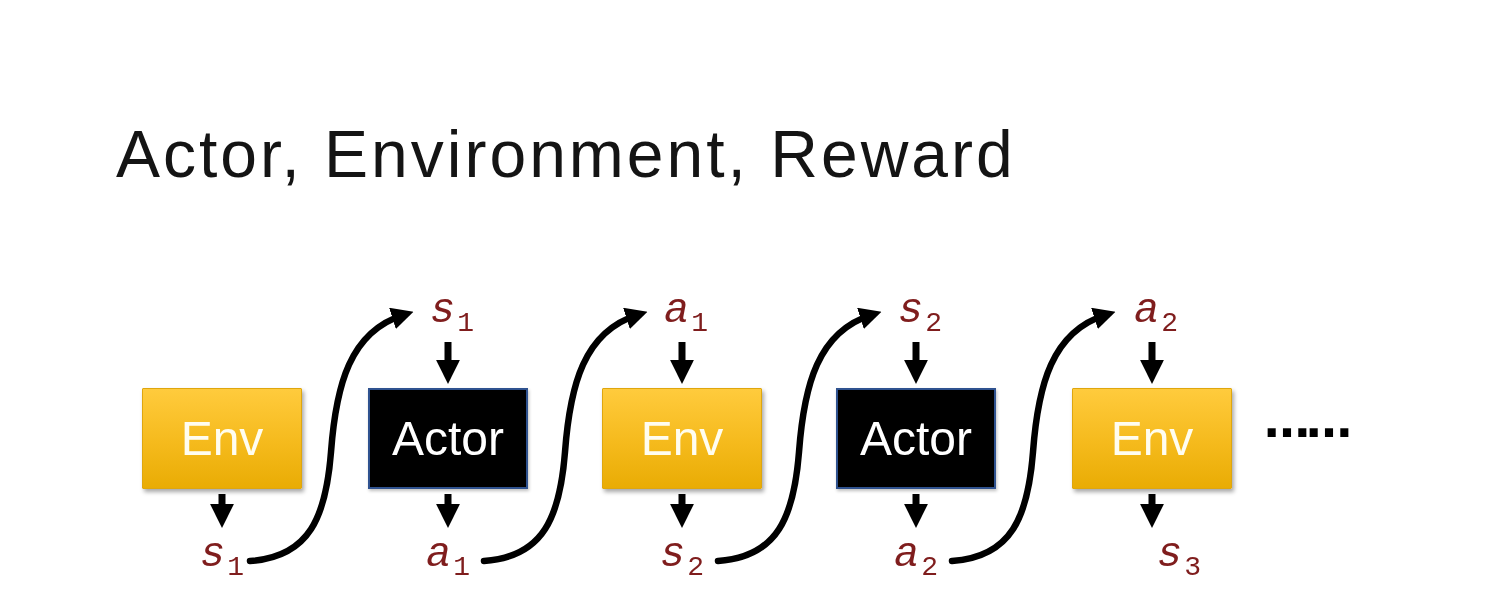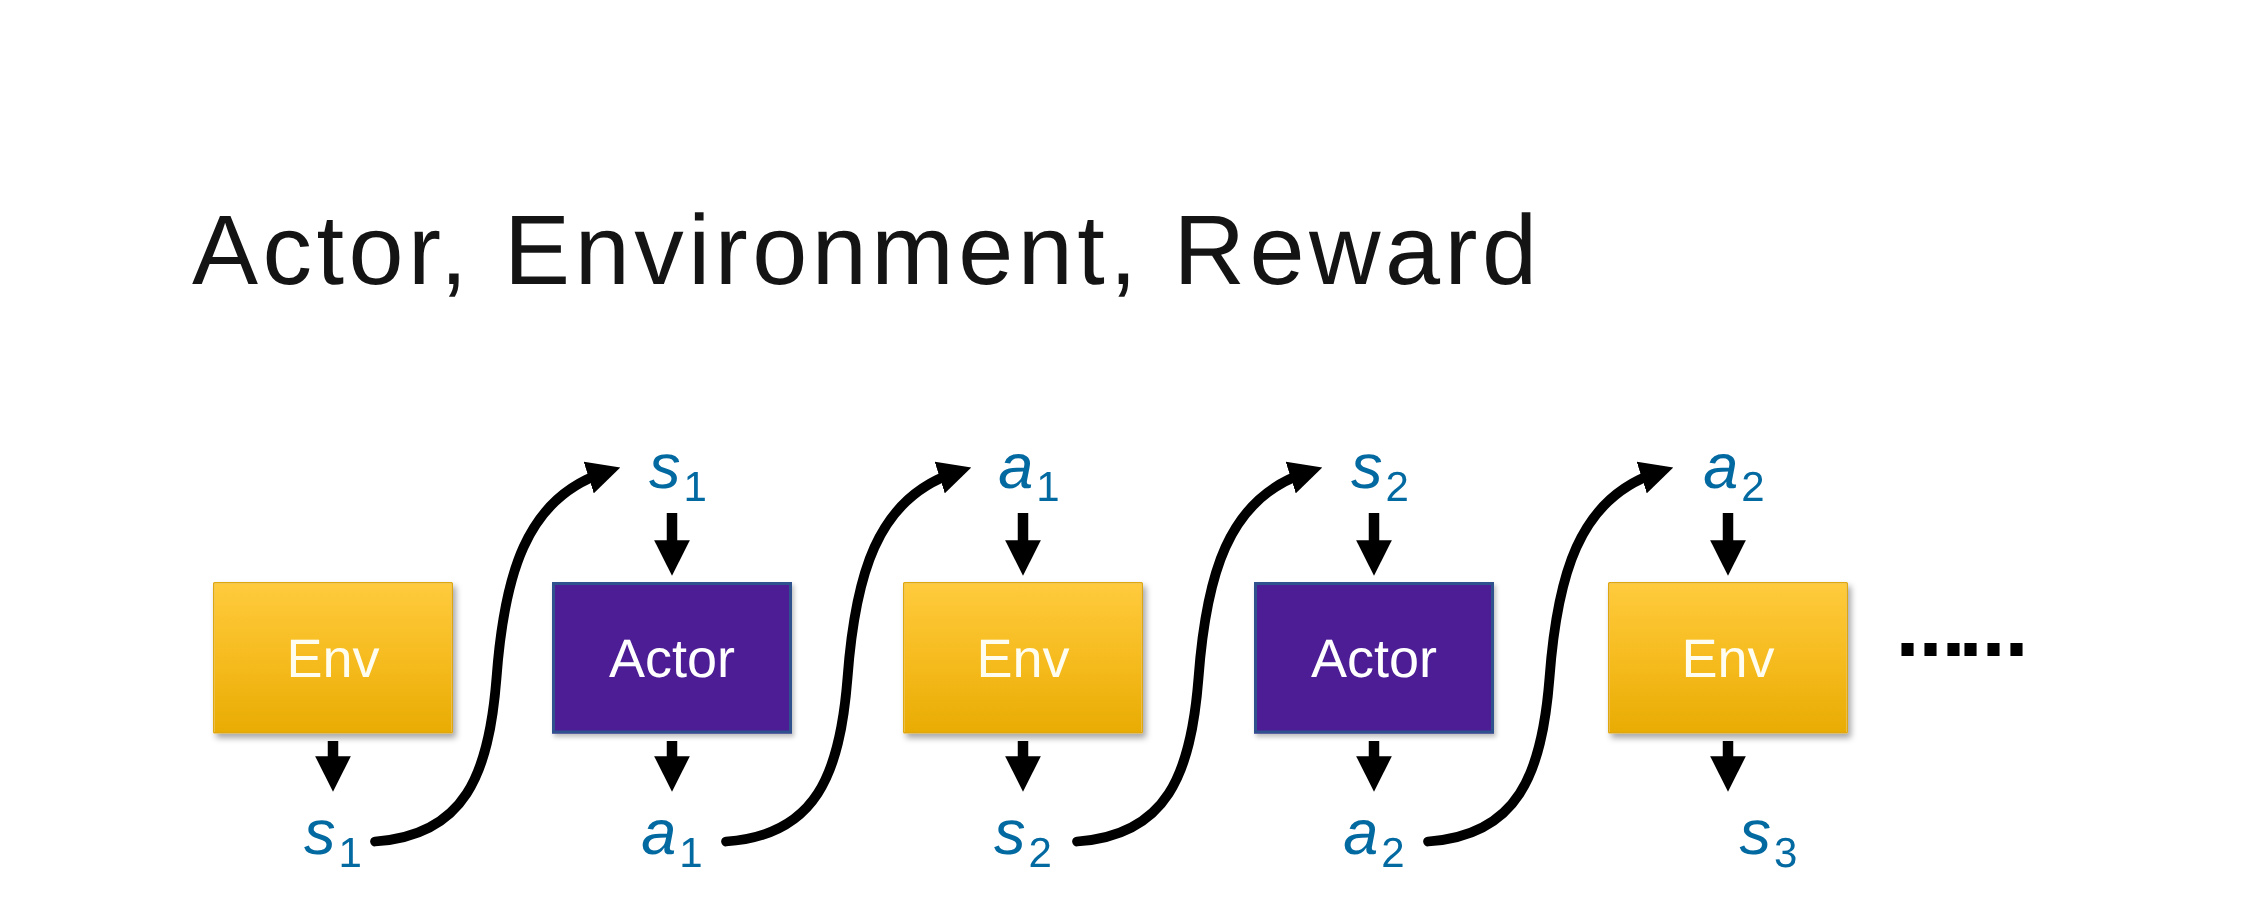--- a/index.html
+++ b/index.html
@@ -1,43 +1,43 @@
 <!DOCTYPE html>
 <html><head>
 <meta charset="utf-8">
 <style>
   html,body{margin:0;padding:0;background:#ffffff;}
   .stage{
     position:relative;width:1500px;height:608px;background:#ffffff;overflow:hidden;
     font-family:"Liberation Sans","DejaVu Sans",sans-serif;
   }
   .title{
-    position:absolute;left:116px;top:116px;margin:12px;
+    position:absolute;left:116px;top:116px;margin:0;
     font-size:66px;font-weight:300;letter-spacing:3px;color:#141414;
     font-family:"Liberation Sans","DejaVu Sans",sans-serif;white-space:nowrap;
   }
   .arrows{position:absolute;left:0;top:0;}
   .box{
     position:absolute;top:388px;width:160px;height:101px;
     display:flex;align-items:center;justify-content:center;
-    font-size:36px;box-sizing:border-box;
+    font-size:48px;box-sizing:border-box;
   }
   .box.env{
     background:linear-gradient(180deg,#FFCB3D 0%,#F5BA1C 55%,#E9AC04 100%);
     border:1px solid #DFA60E;border-radius:1px;
     color:#FFFDF0;box-shadow:2px 3px 4px rgba(0,0,0,0.35);
   }
   .box.actor{
-    background:#4c1d95;border:2px solid #2F528F;
+    background:#000000;border:2px solid #2F528F;
     color:#FFFFFF;box-shadow:1px 2px 3px rgba(0,0,0,0.25);
   }
   .mlabel{
     position:absolute;transform:translateX(-50%);
-    font-family:Liberation Sans, sans-serif;font-style:italic;
-    font-size:42px;line-height:1;color:#0369a1;white-space:nowrap;
+    font-family:Liberation Mono, monospace;font-style:italic;
+    font-size:42px;line-height:1;color:#7f1d1d;white-space:nowrap;
   }
   .mlabel .sub{font-size:28px;font-style:normal;vertical-align:-9px;margin-left:2px;}
   .mlabel.top{top:290px;}
   .mlabel.bottom{top:534px;}
   .dots{
     position:absolute;left:1264px;top:398px;
     font-family:"DejaVu Sans",sans-serif;font-weight:800;font-size:46px;
     letter-spacing:-4px;color:#000;line-height:1;
   }
 </style>

